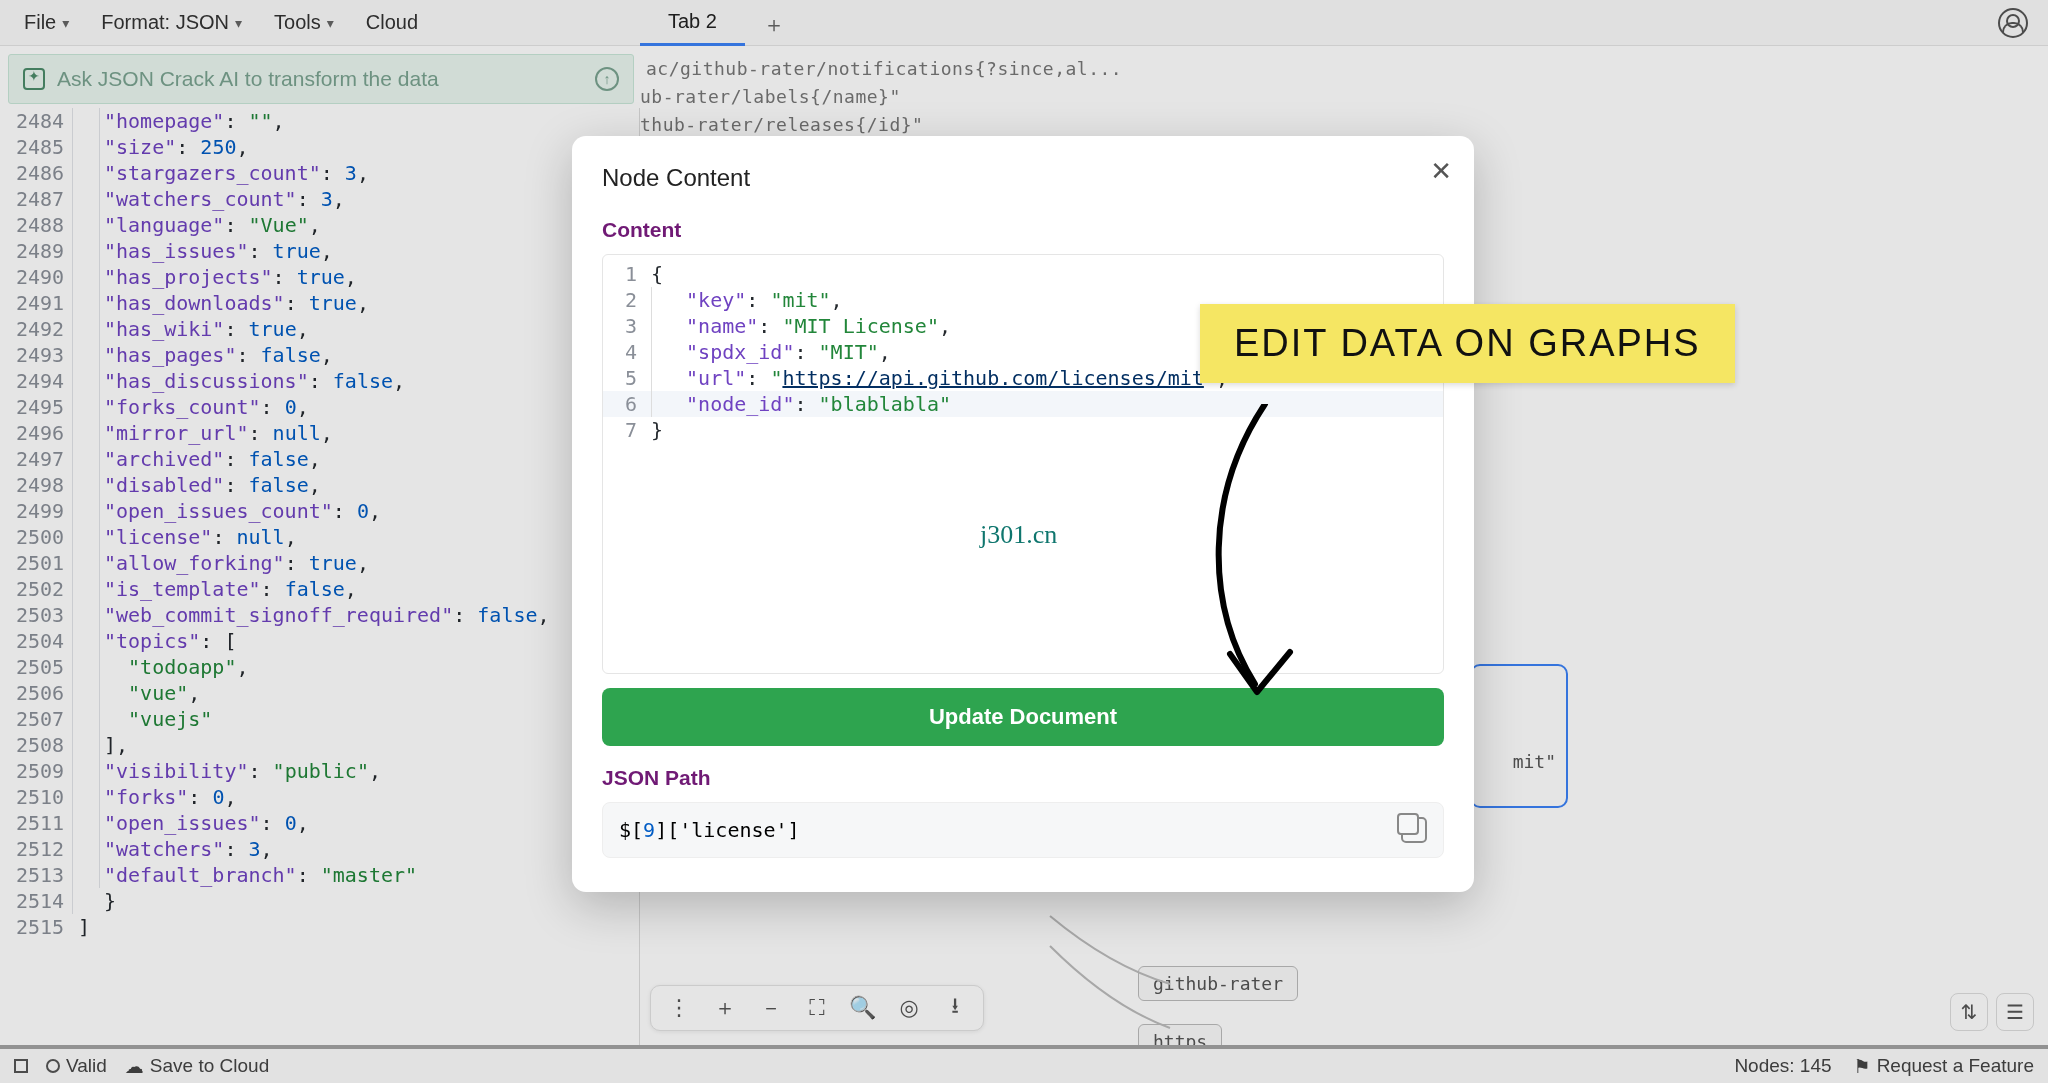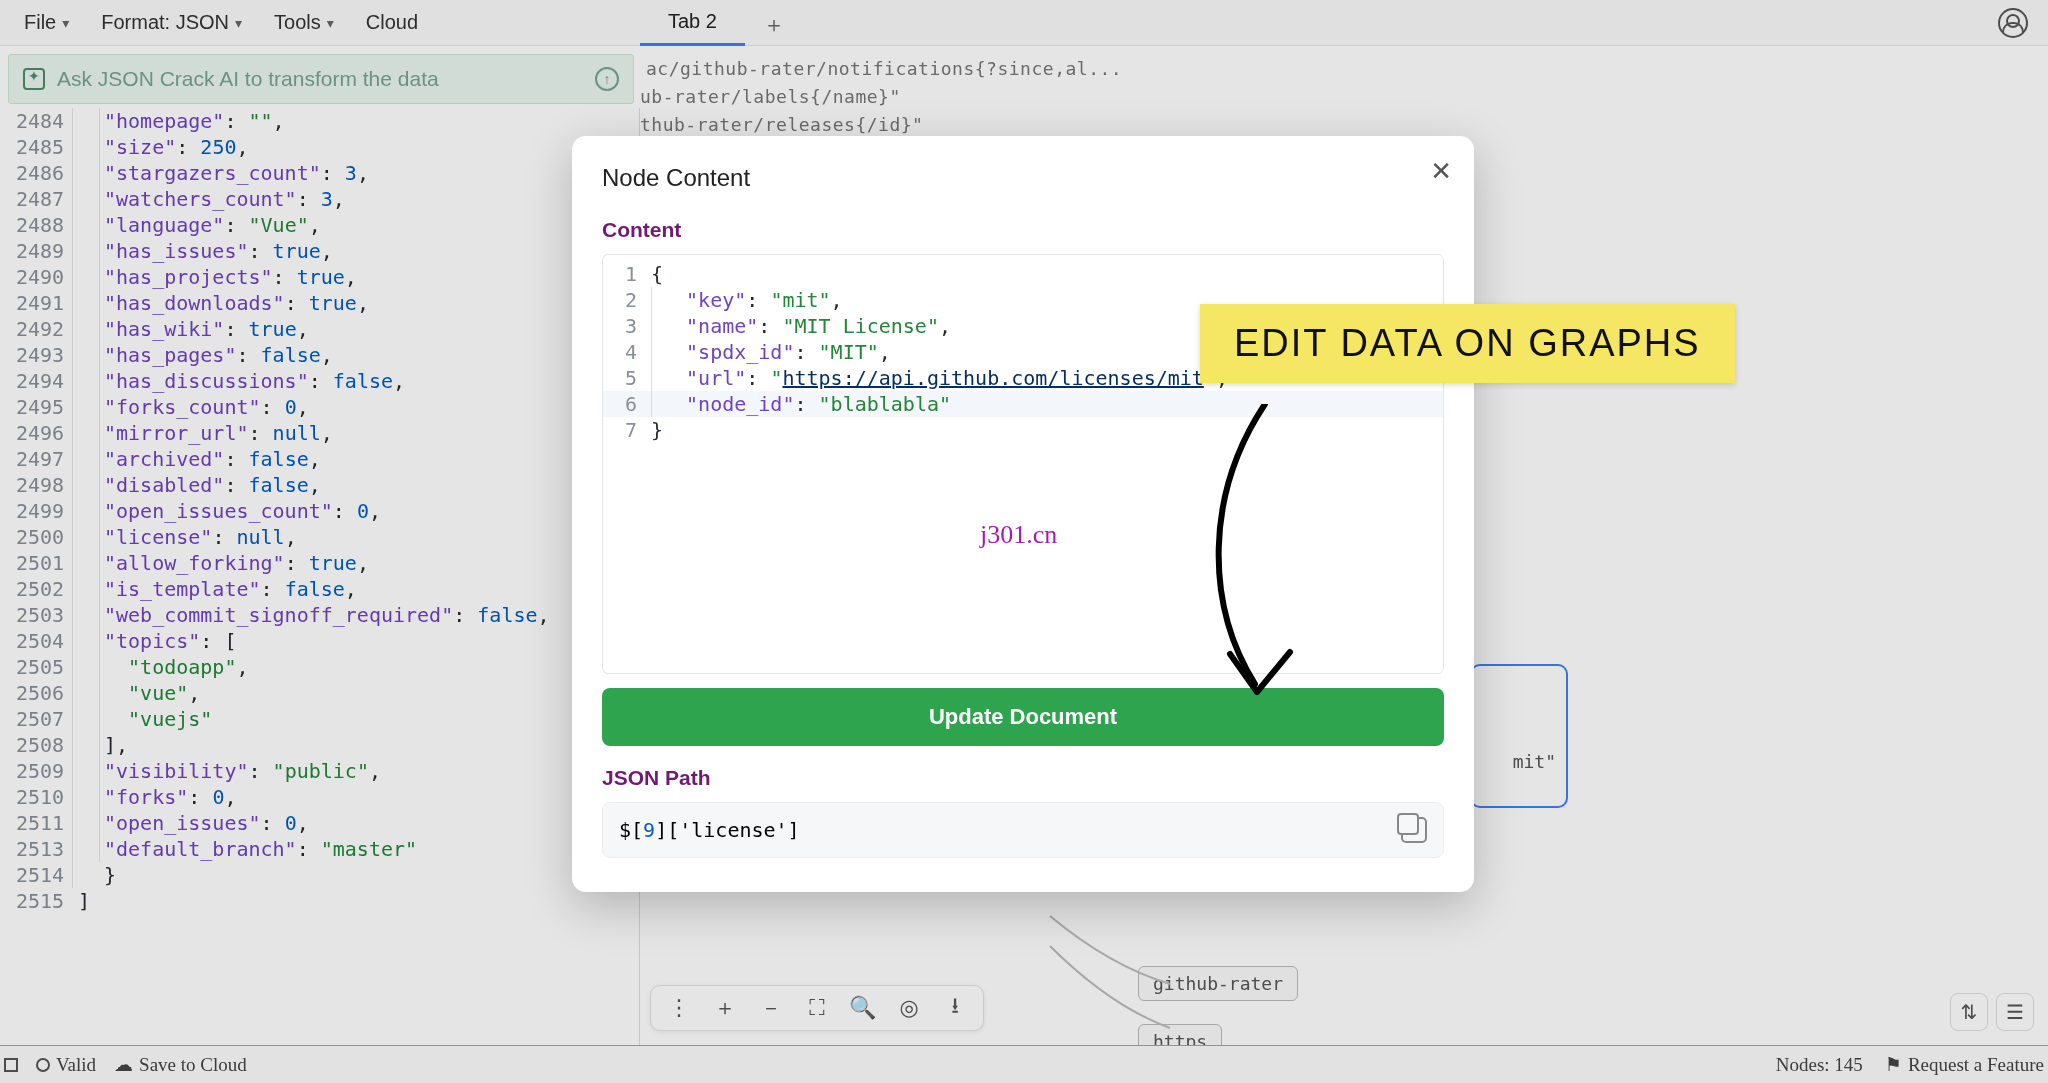--- a/index.html
+++ b/index.html
@@ -50,21 +50,21 @@
   .node-chip { position:absolute; border:1px solid #bbb; border-radius:6px; background:#fafafa; font-family:Menlo,monospace; font-size:18px; color:#555; padding:6px 14px; }
 
   
   .canv-toolbar { position:absolute; left:650px; bottom:52px; height:46px; background:#fff; border:1px solid #e2e2e2; border-radius:10px; display:flex; align-items:center; gap:2px; padding:0 6px; z-index:30; box-shadow:0 1px 4px rgba(0,0,0,.08); }
   .canv-toolbar .tb { width:44px; height:40px; display:flex; align-items:center; justify-content:center; color:#555; font-size:22px; cursor:pointer; border-radius:6px; }
 
   .right-tools { position:absolute; right:14px; bottom:52px; display:flex; gap:8px; z-index:30; }
   .right-tools .tb { width:38px; height:38px; border:1px solid #ddd; border-radius:8px; display:flex; align-items:center; justify-content:center; color:#555; font-size:20px; background:#fff; }
 
   
-  .statusbar { position:absolute; left:0; right:0; bottom:0; height:38px; border-top:1px solid #a3a3a3; display:flex; align-items:center; padding:0 4px; font-size:19px; color:#444; background:#fcfcfc; z-index:30;font-family:Liberation Serif, serif; }
+  .statusbar { position:absolute; left:0; right:0; bottom:0; height:38px; border-top:4px solid #a3a3a3; display:flex; align-items:center; padding:0 14px; font-size:19px; color:#444; background:#fcfcfc; z-index:30; }
   .statusbar .sb-left { display:flex; align-items:center; gap:18px; }
   .statusbar .sb-right { margin-left:auto; display:flex; align-items:center; gap:22px; }
   .statusbar .circ { width:14px; height:14px; border:2px solid #555; border-radius:50%; display:inline-block; }
   .statusbar .square { width:14px; height:14px; border:2px solid #555; display:inline-block; }
 
   
   .modal { position:absolute; left:572px; top:136px; width:902px; background:#fff; border-radius:14px; box-shadow:0 14px 48px rgba(0,0,0,.22); z-index:60; padding:28px 30px 34px 30px; }
   .modal h1 { font-size:24px; font-weight:500; color:#222; margin-bottom:26px; }
   .modal .close { position:absolute; right:22px; top:22px; font-size:26px; color:#555; cursor:pointer; line-height:1; }
   .modal h2 { font-size:21px; font-weight:700; color:#701a75; margin:6px 0 12px; }
@@ -77,21 +77,21 @@
   .tok-url { color:#032f62; text-decoration: underline; }
   .modal .btn-update { display:block; width:100%; background:#2ea44f; color:#fff; font-size:22px; font-weight:600; border:none; border-radius:8px; padding:16px 1px; cursor:pointer; margin:6px 0 20px; }
   .modal .path-box { background:#f6f7f8; border:1px solid #eee; border-radius:8px; padding:14px 16px; font-family:Menlo,monospace; font-size:20px; display:flex; align-items:center; }
   .modal .path-box .copy { margin-left:auto; width:26px; height:26px; border:2px solid #888; border-radius:5px; position:relative; }
   .modal .path-box .copy::after { content:""; position:absolute; left:-6px; top:-6px; width:18px; height:18px; border:2px solid #888; border-radius:4px; background:#f6f7f8; }
 
   
   .sticker { position:absolute; left:1200px; top:304px; background:#f5e663; padding:18px 34px; font-family:Impact, "Arial Black", sans-serif; font-size:38px; letter-spacing:2px; color:#111; text-transform:uppercase; z-index:70; box-shadow:0 2px 6px rgba(0,0,0,.15); }
   .arrow { position:absolute; left:1195px; top:404px; width:110px; height:300px; z-index:70; }
 
-  .watermark { position:absolute; left:980px; top:520px; color:#a21caf; font-size:26px; font-family:"Times New Roman",serif; z-index:65; }
+  .watermark { position:absolute; left:980px; top:520px; color:#0f766e; font-size:26px; font-family:"Times New Roman",serif; z-index:65; }
 </style>
 </head>
 <body>
 <div class="app">
 
   <div class="menubar">
     <div class="menu-item">
         <span>File</span>
         <span class="chev">▾</span>
       </div>
@@ -254,20 +254,25 @@
       </div>
       <div class="row">
         <div class="ln">2510</div>
         <div class="guide"></div>
         <div class="code"><span><span class="tok-key">"forks"</span><span class="tok-punc">: </span><span class="tok-num">0</span><span class="tok-punc">,</span></span></div>
       </div>
       <div class="row">
         <div class="ln">2511</div>
         <div class="guide"></div>
         <div class="code"><span><span class="tok-key">"open_issues"</span><span class="tok-punc">: </span><span class="tok-num">0</span><span class="tok-punc">,</span></span></div>
+      </div>
+      <div class="row">
+        <div class="ln">2512</div>
+        <div class="guide"></div>
+        <div class="code"><span><span class="tok-key">"watchers"</span><span class="tok-punc">: </span><span class="tok-num">3</span><span class="tok-punc">,</span></span></div>
       </div>
       <div class="row">
         <div class="ln">2513</div>
         <div class="guide"></div>
         <div class="code"><span><span class="tok-key">"default_branch"</span><span class="tok-punc">: </span><span class="tok-str">"master"</span></span></div>
       </div>
       <div class="row">
         <div class="ln">2514</div>
         <div class="guide" style="border-right: none;"></div>
         <div class="code"><span><span class="tok-punc">}</span></span></div>

